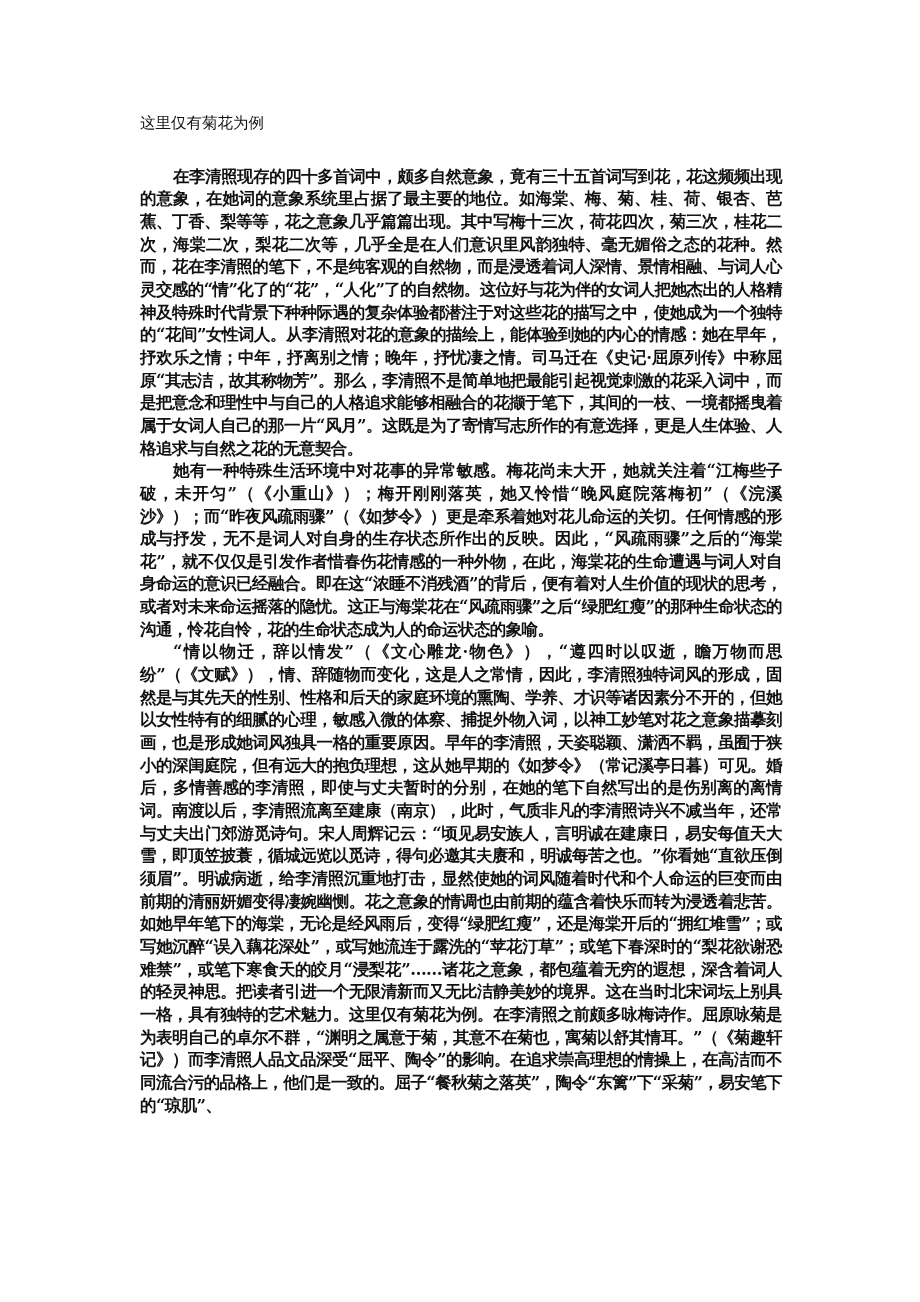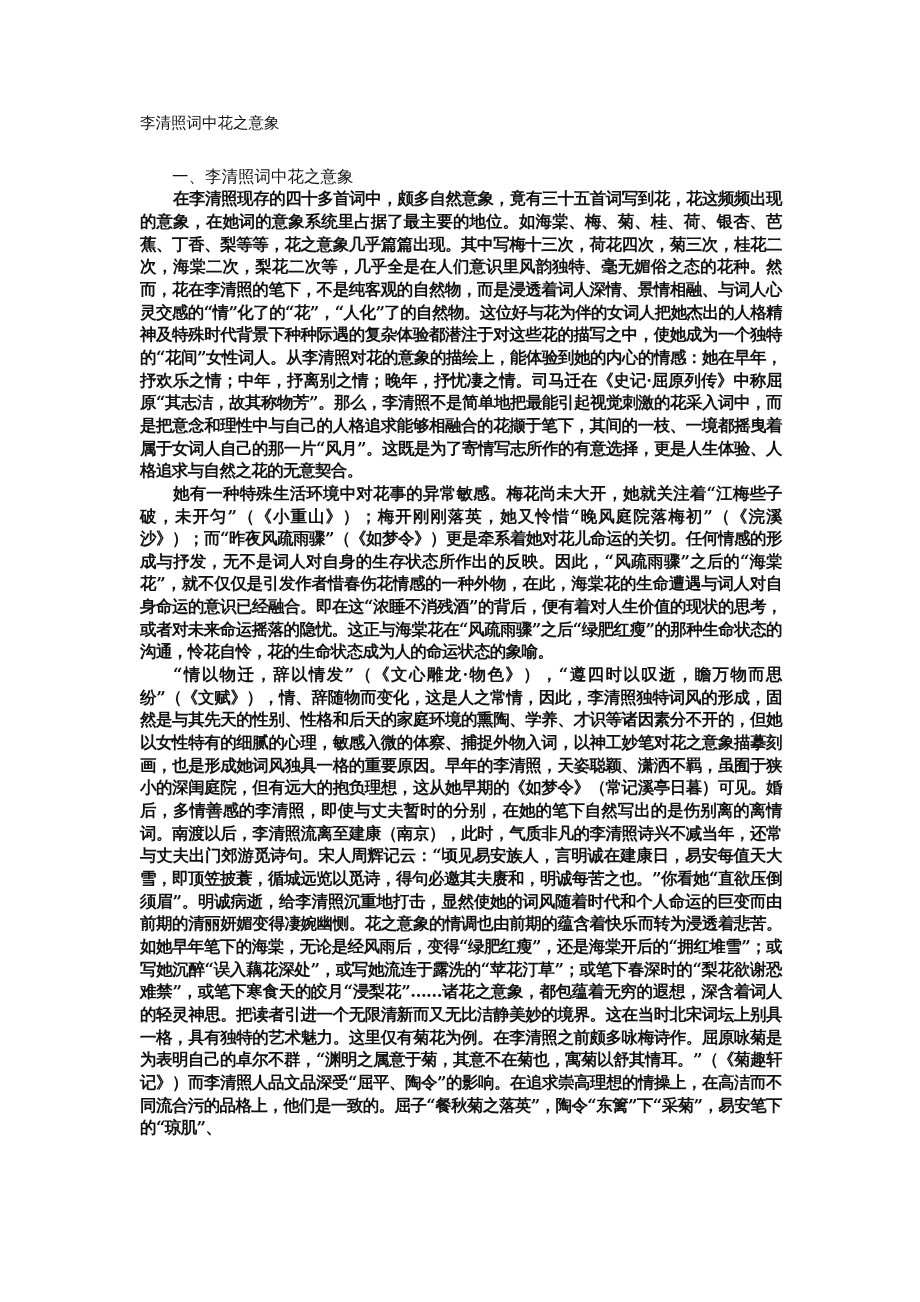--- a/index.html
+++ b/index.html
@@ -10,18 +10,17 @@
     color: #111; font-size: 16.5px; line-height: 22.65px;
   }
   .doc-title { font-size: 15.5px; margin: 0 0 31px 0; font-weight: normal; }
   .section-heading { margin: 0; text-indent: 32px; font-weight: normal; font-size: 16.5px; }
   p.body-para { margin: 0; text-indent: 33px; text-align: justify; letter-spacing: -0.6px; font-weight: bold; }
 </style>
 </head>
 <body>
 
 <div class="page">
-  <div class="doc-title">李清照词中花之意象</div>
-  <div class="section-heading">一、李清照词中花之意象</div>
+  <div class="doc-title">这里仅有菊花为例</div>
   <p class="body-para">在李清照现存的四十多首词中，颇多自然意象，竟有三十五首词写到花，花这频频出现的意象，在她词的意象系统里占据了最主要的地位。如海棠、梅、菊、桂、荷、银杏、芭蕉、丁香、梨等等，花之意象几乎篇篇出现。其中写梅十三次，荷花四次，菊三次，桂花二次，海棠二次，梨花二次等，几乎全是在人们意识里风韵独特、毫无媚俗之态的花种。然而，花在李清照的笔下，不是纯客观的自然物，而是浸透着词人深情、景情相融、与词人心灵交感的“情”化了的“花”，“人化”了的自然物。这位好与花为伴的女词人把她杰出的人格精神及特殊时代背景下种种际遇的复杂体验都潜注于对这些花的描写之中，使她成为一个独特的“花间”女性词人。从李清照对花的意象的描绘上，能体验到她的内心的情感：她在早年，抒欢乐之情；中年，抒离别之情；晚年，抒忧凄之情。司马迁在《史记·屈原列传》中称屈原“其志洁，故其称物芳”。那么，李清照不是简单地把最能引起视觉刺激的花采入词中，而是把意念和理性中与自己的人格追求能够相融合的花撷于笔下，其间的一枝、一境都摇曳着属于女词人自己的那一片“风月”。这既是为了寄情写志所作的有意选择，更是人生体验、人格追求与自然之花的无意契合。</p>
   <p class="body-para">她有一种特殊生活环境中对花事的异常敏感。梅花尚未大开，她就关注着“江梅些子破，未开匀”（《小重山》）；梅开刚刚落英，她又怜惜“晚风庭院落梅初”（《浣溪沙》）；而“昨夜风疏雨骤”（《如梦令》）更是牵系着她对花儿命运的关切。任何情感的形成与抒发，无不是词人对自身的生存状态所作出的反映。因此，“风疏雨骤”之后的“海棠花”，就不仅仅是引发作者惜春伤花情感的一种外物，在此，海棠花的生命遭遇与词人对自身命运的意识已经融合。即在这“浓睡不消残酒”的背后，便有着对人生价值的现状的思考，或者对未来命运摇落的隐忧。这正与海棠花在“风疏雨骤”之后“绿肥红瘦”的那种生命状态的沟通，怜花自怜，花的生命状态成为人的命运状态的象喻。</p>
   <p class="body-para">“情以物迁，辞以情发”（《文心雕龙·物色》），“遵四时以叹逝，瞻万物而思纷”（《文赋》），情、辞随物而变化，这是人之常情，因此，李清照独特词风的形成，固然是与其先天的性别、性格和后天的家庭环境的熏陶、学养、才识等诸因素分不开的，但她以女性特有的细腻的心理，敏感入微的体察、捕捉外物入词，以神工妙笔对花之意象描摹刻画，也是形成她词风独具一格的重要原因。早年的李清照，天姿聪颖、潇洒不羁，虽囿于狭小的深闺庭院，但有远大的抱负理想，这从她早期的《如梦令》（常记溪亭日暮）可见。婚后，多情善感的李清照，即使与丈夫暂时的分别，在她的笔下自然写出的是伤别离的离情词。南渡以后，李清照流离至建康（南京），此时，气质非凡的李清照诗兴不减当年，还常与丈夫出门郊游觅诗句。宋人周辉记云：“顷见易安族人，言明诚在建康日，易安每值天大雪，即顶笠披蓑，循城远览以觅诗，得句必邀其夫赓和，明诚每苦之也。”你看她“直欲压倒须眉”。明诚病逝，给李清照沉重地打击，显然使她的词风随着时代和个人命运的巨变而由前期的清丽妍媚变得凄婉幽恻。花之意象的情调也由前期的蕴含着快乐而转为浸透着悲苦。如她早年笔下的海棠，无论是经风雨后，变得“绿肥红瘦”，还是海棠开后的“拥红堆雪”；或写她沉醉“误入藕花深处”，或写她流连于露洗的“苹花汀草”；或笔下春深时的“梨花欲谢恐难禁”，或笔下寒食天的皎月“浸梨花”……诸花之意象，都包蕴着无穷的遐想，深含着词人的轻灵神思。把读者引进一个无限清新而又无比洁静美妙的境界。这在当时北宋词坛上别具一格，具有独特的艺术魅力。这里仅有菊花为例。在李清照之前颇多咏梅诗作。屈原咏菊是为表明自己的卓尔不群，“渊明之属意于菊，其意不在菊也，寓菊以舒其情耳。”（《菊趣轩记》）而李清照人品文品深受“屈平、陶令”的影响。在追求崇高理想的情操上，在高洁而不同流合污的品格上，他们是一致的。屈子“餐秋菊之落英”，陶令“东篱”下“采菊”，易安笔下的“琼肌”、</p>
 </div>
 
 </body></html>

